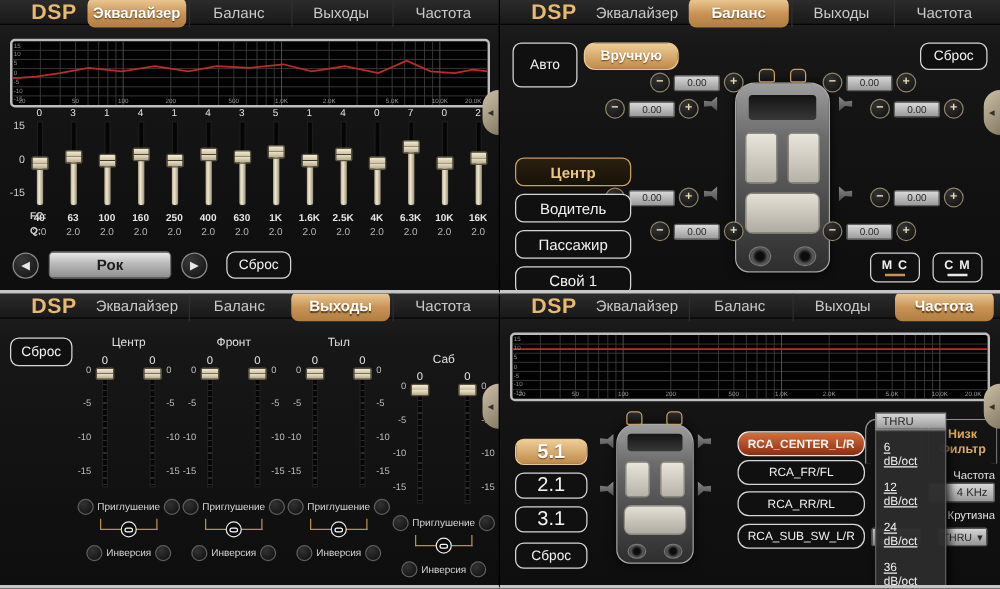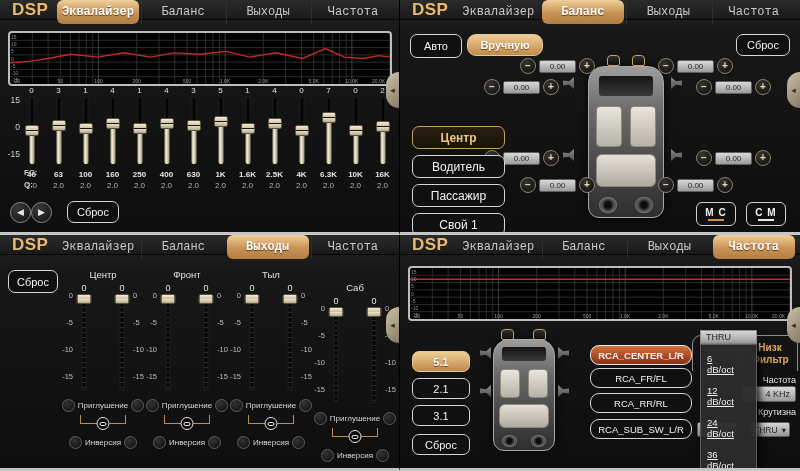--- a/index.html
+++ b/index.html
@@ -5,23 +5,23 @@
   * { margin:0; padding:0; box-sizing:border-box; }
   html,body { background:#000; }
   body { width:800px; height:471px; font-family:"Liberation Sans", sans-serif; overflow:hidden; }
   .app { display:grid; grid-template-columns:400px 400px; grid-template-rows:235px 236px; width:800px; height:471px; }
   .q { position:relative; overflow:hidden; background:linear-gradient(180deg,#232323 0,#171717 36px,#121212 60%,#0e0e0e);
        border-bottom:3px solid #c6c6c6; }
   .q.left { border-right:1px solid #000; }
 
   
   .qh { position:absolute; top:0; left:0; right:0; height:20px; display:flex; align-items:center;
-        background:linear-gradient(#2b2b2b,#191919); border-bottom:1px solid #050505; }
+        background:linear-gradient(#2b2b2b,#191919); border-bottom:1px solid #050505;padding-left:13px; }
   .logo { width:56px; padding-left:12px; font-size:17px; font-weight:bold; color:#e8b96e; letter-spacing:.5px; }
-  .tabs { flex:1; display:flex; height:100%; padding-right:4px;font-family:Liberation Mono, monospace; }
+  .tabs { flex:1; display:flex; height:100%; align-items:center; padding-right:4px; }
   .tab { flex:1; text-align:center; font-size:12px; color:#c9c9c9; height:24px; line-height:24px; margin:0 1px;
          border-left:1px solid #2e2e2e; cursor:default; }
   .tab:first-child { border-left:none; }
   .tab-active { background:linear-gradient(#efd09a,#c89254 55%,#b07e42); border-radius:6px; color:#fff;
                 font-weight:bold; text-shadow:0 1px 1px rgba(70,40,0,.85); border-left:none; }
 
   
   .graph { position:absolute; left:8px; top:31px; width:384px; height:55px; background:#020202;
            border:2px solid #bdbdbd; border-radius:4px; overflow:hidden; }
   .gsvg { position:absolute; inset:0; width:100%; height:100%; }
@@ -127,21 +127,21 @@
   .out-lbl { font-size:8px; color:#d8d8d8; white-space:nowrap; }
   .link-wrap { position:relative; height:17px; margin-top:1px; }
   .bracket { position:absolute; left:50%; transform:translateX(-50%); top:1px; width:46px; height:9px;
              border-left:1px solid #bb8d4e; border-right:1px solid #bb8d4e; border-bottom:1px solid #bb8d4e; }
   .link-dot { position:absolute; left:50%; transform:translateX(-50%); top:3px; width:13px; height:13px; border-radius:50%;
               background:#0a0a0a; border:1px solid #e8e8e8; display:flex; align-items:center; justify-content:center; }
   .link-glyph { width:7px; height:4px; border:1px solid #fff; border-radius:2px; }
 
   
   .mode-col { position:absolute; left:12px; top:116px; width:58px; }
-  .mode { position:static; width:58px; height:21px; margin-bottom:6px; font-size:11px; }
+  .mode { position:static; width:58px; height:21px; margin-bottom:6px; font-size:16px; }
   .f-reset { left:12px; top:199px; width:58px; height:21px; }
   .rca { left:190px; width:102px; height:20px; font-size:9.5px; border-radius:9px; }
   .rca-active { background:linear-gradient(#d4703c,#8c2d12); border:1px solid #eceaea; font-weight:bold; }
   .f-tab { position:absolute; top:100px; height:36px; border:1px solid #8d8d8d; border-bottom:none;
            border-radius:9px 9px 0 0; }
   .f-tab-left { left:292px; width:46px; }
   .f-tab-right { left:342px; width:56px; display:flex; align-items:center; justify-content:center; text-align:center;
                  color:#dfab60; font-size:10px; font-weight:bold; line-height:1.2; padding:2px; }
   .f-lbl { position:absolute; width:96px; text-align:right; font-size:9px; color:#e4e4e4; }
   .f-freq-lbl { left:300px; top:140px; }
@@ -383,41 +383,42 @@
         </div>
       </div>
     <div class="fcq">
       <span style="top:168px">FC:</span>
       <span style="top:180px">Q:</span>
     </div>
     <div class="eq-bottom">
       <div class="circle-btn">
         <span>◀</span>
         </div>
+      <div class="preset-pill">Рок</div>
       <div class="circle-btn">
         <span>▶</span>
         </div>
       <div class="btn btn-u eq-reset">Сброс</div>
     </div>
     <div class="handle">
       <span>◂</span>
       </div>
   </section>
 
   <section class="q">
     <header class="qh">
       <div class="logo">DSP</div>
       <div class="tabs">
           <div class="tab">Эквалайзер</div>
           <div class="tab tab-active">Баланс</div>
           <div class="tab">Выходы</div>
           <div class="tab">Частота</div>
         </div>
     </header>
-    <div class="btn" style="left:10px;top:34px;width:52px;height:24px">Авто</div>
+    <div class="btn" style="left:10px;top:34px;width:52px;height:36px">Авто</div>
     <div class="btn btn-gold" style="left:67px;top:34px;width:76px;height:22px;border-radius:9px">Вручную</div>
     <div class="btn" style="left:336px;top:34px;width:54px;height:22px">Сброс</div>
 
     <div class="car" style="left:188px;top:66px;width:76px;height:152px">
       <div class="car-glass"></div>
       <div class="seat fl"></div>
       <div class="seat fr"></div>
       <div class="bench"></div>
       <div class="sub l"></div>
       <div class="sub r"></div>

